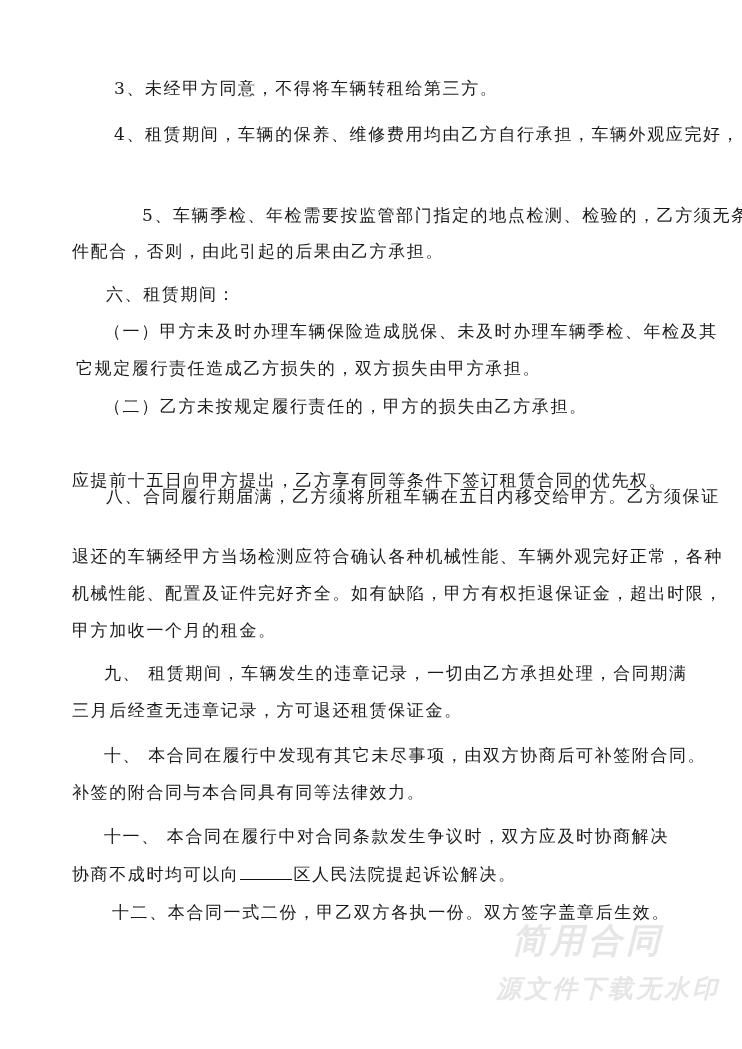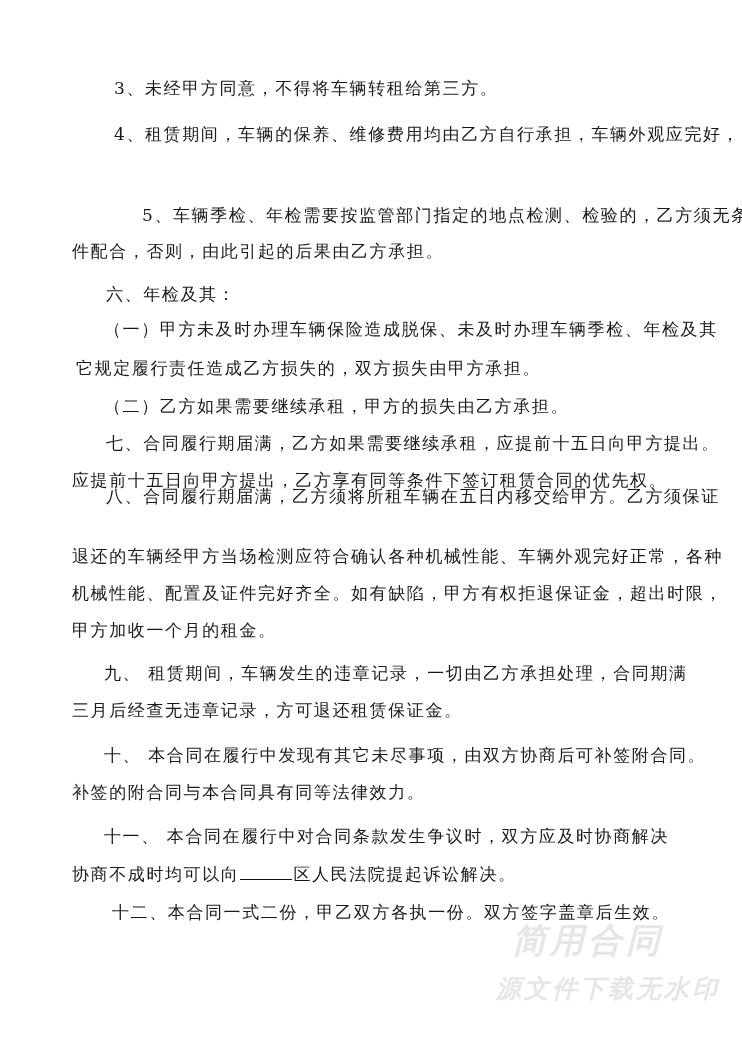--- a/index.html
+++ b/index.html
@@ -13,25 +13,24 @@
   .wm2 { left: 496px; top: 972px; font-size: 25px; letter-spacing: 3px; }
 </style>
 </head>
 <body>
 
 <div class="page" id="page">
     <div class="line" style="left: 114px; top: 78px;">3、未经甲方同意，不得将车辆转租给第三方。</div>
     <div class="line" style="left: 114px; top: 124px;">4、租赁期间，车辆的保养、维修费用均由乙方自行承担，车辆外观应完好，</div>
     <div class="line" style="left: 114px; top: 205px; margin-left: 28px;">5、车辆季检、年检需要按监管部门指定的地点检测、检验的，乙方须无条</div>
     <div class="line" style="left: 72px; top: 241px;">件配合，否则，由此引起的后果由乙方承担。</div>
-    <div class="line" style="left: 106px; top: 284px;">六、年检及其：</div>
-    <div class="line" style="left: 104px; top: 321px; font-family: Liberation Mono, monospace;">（一）甲方未及时办理车辆保险造成脱保、未及时办理车辆季检、年检及其</div>
+    <div class="line" style="left: 106px; top: 284px;">六、租赁期间：</div>
+    <div class="line" style="left: 104px; top: 321px;">（一）甲方未及时办理车辆保险造成脱保、未及时办理车辆季检、年检及其</div>
     <div class="line" style="left: 76px; top: 358px;">它规定履行责任造成乙方损失的，双方损失由甲方承担。</div>
-    <div class="line" style="left: 104px; top: 396px;">（二）乙方如果需要继续承租，甲方的损失由乙方承担。</div>
-    <div class="line" style="left: 106px; top: 433px;">七、合同履行期届满，乙方如果需要继续承租，应提前十五日向甲方提出。</div>
+    <div class="line" style="left: 104px; top: 396px;">（二）乙方未按规定履行责任的，甲方的损失由乙方承担。</div>
     <div class="line" style="left: 72px; top: 470px;">应提前十五日向甲方提出，乙方享有同等条件下签订租赁合同的优先权。</div>
     <div class="line" style="left: 106px; top: 486px;">八、合同履行期届满，乙方须将所租车辆在五日内移交给甲方。乙方须保证</div>
     <div class="line" style="left: 72px; top: 546px;">退还的车辆经甲方当场检测应符合确认各种机械性能、车辆外观完好正常，各种</div>
     <div class="line" style="left: 72px; top: 583px;">机械性能、配置及证件完好齐全。如有缺陷，甲方有权拒退保证金，超出时限，</div>
     <div class="line" style="left: 104px; top: 663px;">九、  租赁期间，车辆发生的违章记录，一切由乙方承担处理，合同期满</div>
     <div class="line" style="left: 72px; top: 620px;">甲方加收一个月的租金。</div>
     <div class="line" style="left: 72px; top: 700px;">三月后经查无违章记录，方可退还租赁保证金。</div>
     <div class="line" style="left: 104px; top: 745px;">十、  本合同在履行中发现有其它未尽事项，由双方协商后可补签附合同。</div>
     <div class="line" style="left: 72px; top: 782px;">补签的附合同与本合同具有同等法律效力。</div>
     <div class="line" style="left: 104px; top: 826px;">十一、    本合同在履行中对合同条款发生争议时，双方应及时协商解决</div>

